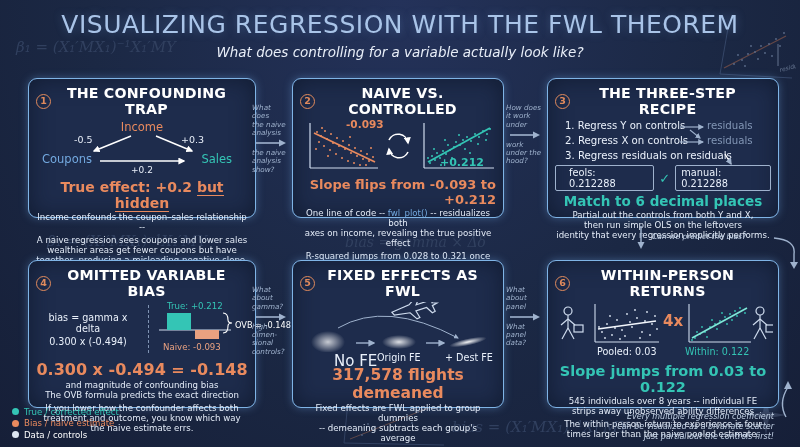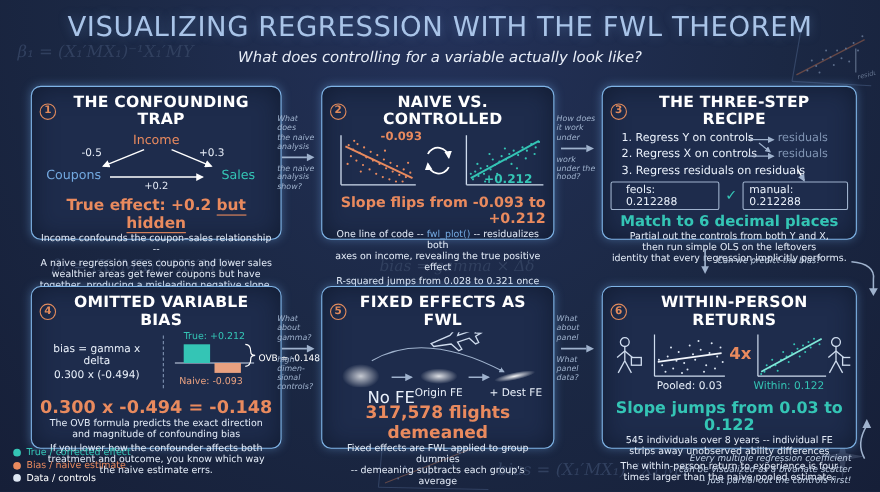--- a/index.html
+++ b/index.html
@@ -423,22 +423,22 @@
           <rect x="10" y="11" width="24" height="17" fill="#34c5b5"></rect>
           <rect x="38" y="28" width="24" height="9" fill="#e9a180"></rect>
           <path d="M66,11 q5,0 5,7 q0,3 4,3 q-4,0 -4,3 q0,7 -5,7" stroke="#ffffff" stroke-width="1.1" fill="none"></path>
         </svg>
         <div style="position:absolute;left:78px;top:18px;font-size:8.2px;color:#ffffff;white-space:nowrap;">OVB = -0.148</div>
         <div style="position:absolute;left:6px;top:40px;font-size:8.6px;color:#e9a180;">Naive: -0.093</div>
       </div>
     </div>
 
     <div class="headline orange" style="font-size:16px;margin-top:4px;">0.300 x -0.494 = -0.148</div>
+    <div class="body-txt">and magnitude of confounding bias</div>
     <div class="body-txt">The OVB formula predicts the exact direction</div>
-    <div class="body-txt">and magnitude of confounding bias</div>
     <div class="body-txt sp">If you lower how the confounder affects both</div>
     <div class="body-txt">treatment and outcome, you know which way</div>
     <div class="body-txt">the naive estimate errs.</div>
   </div>
 
   <div class="conn" style="left:252px; top:286px;">
     <div>What</div>
     <div>about</div>
     <div>gamma?</div>
     <svg class="arrow" viewBox="0 0 30 8">

